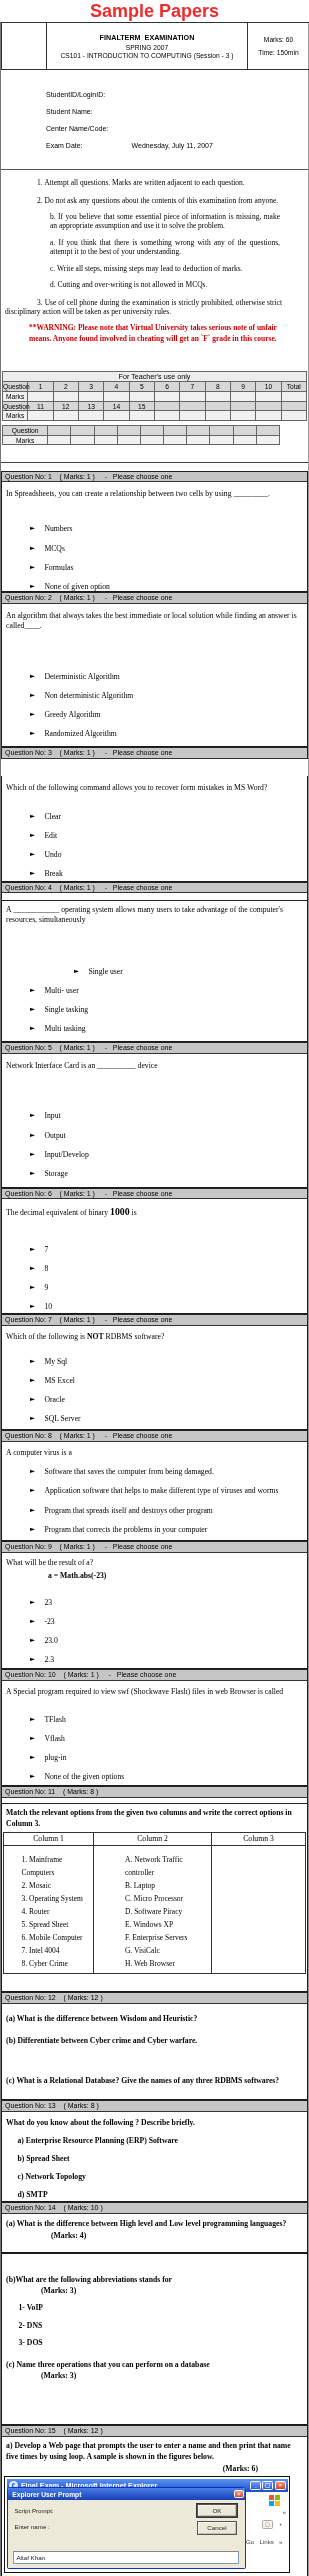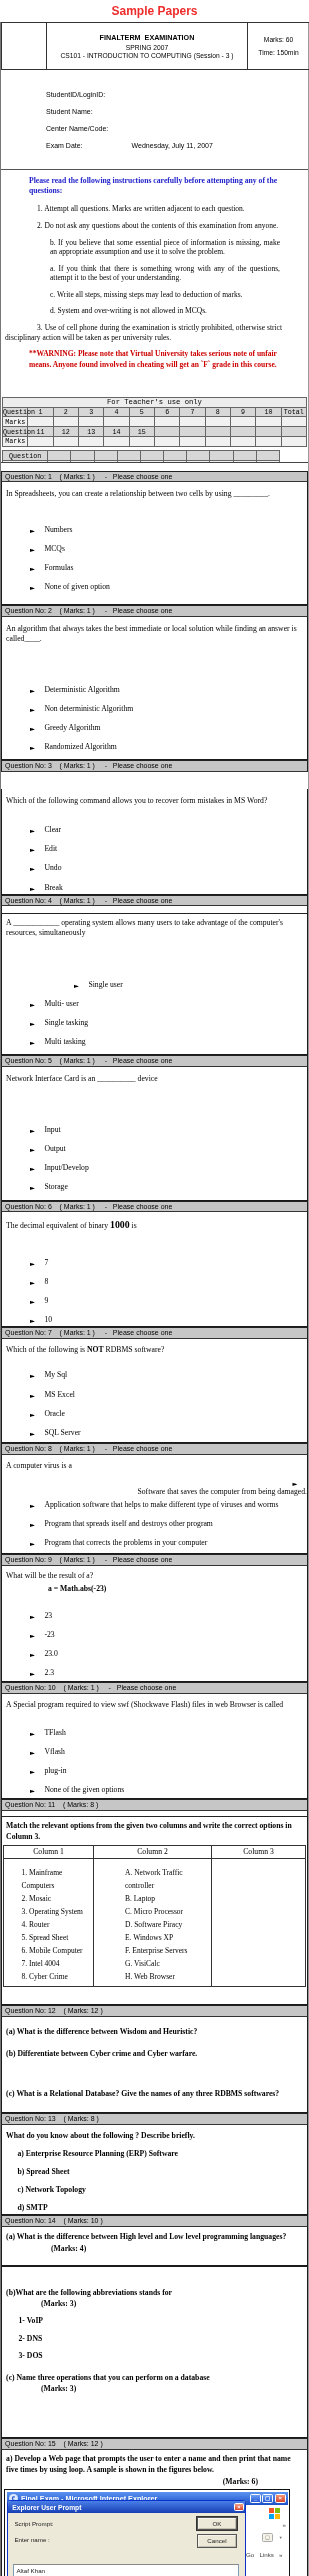--- a/index.html
+++ b/index.html
@@ -1,19 +1,19 @@
 <!DOCTYPE html>
 <html style="font-size:8.2px"><head>
 <meta charset="utf-8">
 <style>
   html,body{margin:0;padding:0;background:#fff;}
   body{width:309px;font-family:"Liberation Serif",serif;color:#000;}
   *{box-sizing:border-box;}
   .page{width:309px;height:2886px;overflow:hidden;position:relative;background:#fff;}
-  .title{height:22px;padding-top:2.1px;text-align:center;font-family:"Liberation Sans",sans-serif;font-weight:bold;font-size:12px;line-height:19.6px;color:#ee2c2c;}
+  .title{height:22px;padding-top:2.1px;text-align:center;font-family:"Liberation Sans",sans-serif;font-weight:bold;font-size:18px;line-height:19.6px;color:#ee2c2c;}
   .doc{border-left:0.5px solid #777;border-right:0.5px solid #999;width:309px;}
 
   
   .etab{border-collapse:collapse;width:308px;table-layout:fixed;height:43px;font-family:"Liberation Sans",sans-serif;}
   .etab td{border:0.5px solid #333;vertical-align:middle;padding:10px;}
   .e1{width:45px;}
   .e2{width:201px;text-align:center;}
   .e3{width:62px;text-align:center;font-size:6.7px;}
   .et1{font-weight:bold;font-size:7.2px;white-space:pre;}
   .et2{font-size:6.7px;margin-top:1.5px;}
@@ -25,46 +25,46 @@
   .student p{margin:0 0 10.3px 0;}
   .sval{margin-left:49px;}
 
   
   .instbox{height:294px;border-top:0.5px solid #555;border-bottom:1.5px solid #444;overflow:hidden;}
   .ihead{margin:6.2px 21.6px 0 28px;color:#2222cc;font-weight:bold;font-size:7.7px;line-height:9.8px;}
   .ip{margin:8.2px 26px 0 4.1px;font-size:7.5px;line-height:9.3px;text-align:justify;text-indent:32px;}
   .isub{margin:7.2px 28px 0 49px;font-size:7.5px;line-height:9.3px;text-align:justify;}
   .iwarn{margin:7.2px 26px 0 28px;color:#cc0000;font-weight:bold;font-size:7.5px;line-height:10.3px;}
   .ttwrap{margin-top:27px;}
-  .ttab{border-collapse:collapse;margin:0 1px;width:305px;table-layout:fixed;font-family:Liberation Mono, monospace;font-size:6.7px;text-align:center;padding-left:22px;}
+  .ttab{border-collapse:collapse;margin:0 1px;width:305px;table-layout:fixed;font-family:Liberation Sans, sans-serif;font-size:6.7px;text-align:center;padding-left:22px;}
   .ttab td{border:0.5px solid #666;height:9.8px;padding:0;}
   .ttl{background:#ededed;font-size:7.2px;}
   .qrow td{background:#d7d7d7;}
   .mrow td{background:#f1f1f1;}
   .minitab{margin-top:3.6px;width:278px;}
 
   .gap15{height:7.7px;}
 
   
   .qbar{height:11.3px;background:#c6c6c6;border:0.5px solid #222;border-bottom:1px solid #333;padding:1px 0 0 3.1px;font-family:"Liberation Sans",sans-serif;font-size:7px;}
   .qbar span{white-space:pre;}
   .qbar23{height:12px;}
   .strip{height:7.7px;border:0.5px solid #222;border-top:none;background:#fff;}
   .strip13{height:6.7px;}
   .qbody{border:1px solid #1b1b1b;border-top:none;background:#fff;overflow:hidden;}
   .qtext{margin:7.2px 6.2px 0 4.1px;font-size:7.7px;line-height:10.3px;}
   .qbig{font-weight:bold;font-size:9.8px;}
   .qbold{font-weight:bold;}
   .qcode{margin:3.1px 0 0 46px;font-weight:bold;font-size:7.7px;}
-  .opt{display:flex;align-items:flex-end;margin:9.8px 0 0 28px;height:9.3px;}
+  .opt{display:flex;align-items:flex-start;margin:9.8px 0 0 28px;height:9.3px;}
   .tri{width:14.4px;font-family:"DejaVu Sans",sans-serif;font-size:6.2px;}
   .olbl{font-size:7.7px;}
-  .g18{margin-top:9.3px;flex-direction:column;}.g28{margin-top:14.4px;}.g34{margin-top:17.5px;}.g36{margin-top:18.5px;}
+  .g18{margin-top:9.3px;}.g28{margin-top:14.4px;}.g34{margin-top:17.5px;}.g36{margin-top:18.5px;}
   .g48{margin-top:25px;}.g50{margin-top:26px;}.g78{margin-top:40px;}.g80{margin-top:41px;padding-left:44px;}
-  .q1b{height:123px;}.q2b{height:143px;}.q3b{height:106px;margin-top:17px;}.q4b{height:141px;}.q5b{height:134px;}
+  .q1b{height:110px;}.q2b{height:143px;}.q3b{height:106px;margin-top:17px;}.q4b{height:141px;}.q5b{height:134px;}
   .q6b{height:115px;}.q7b{height:104px;}.q8b{height:99px;}.q9b{height:116px;}.q10b{height:105px;}
   .q11b{height:188px;}.q12b{height:96px;}.q13b{height:90px;}.q14ab{height:39px;}.q14bb{height:172px;border-top:1px solid #1b1b1b;}.q15b{height:465px;}
 
   .bold15{font-weight:bold;font-size:7.7px;line-height:10.3px;}
   .q11intro{margin:4.1px 7.2px 0 4.1px;}
   .mtab{border-collapse:collapse;margin:3.1px 1px 0 1px;width:303px;table-layout:fixed;font-size:7.5px;}
   .mtab td{border:1px solid #333;vertical-align:top;}
   .mth{height:13.4px;text-align:center;font-size:7.7px;padding:1px;}
   .mcell{height:110px;padding:6.2px 2.1px 3.1px 17.5px;}
   .mcell div{line-height:13px;}
@@ -139,27 +139,26 @@
       </table>
 
     <div class="student">
       <p>StudentID/LoginID:</p>
       <p>Student Name:</p>
       <p>Center Name/Code:</p>
       <p><span>Exam Date:</span><span class="sval">Wednesday, July 11, 2007</span></p>
     </div>
 
     <div class="instbox">
-      <div class="ihead">Please read the following instructions carefully before attempting any of the questions:</div>
       <div class="ip">1.  Attempt all questions. Marks are written adjacent to each question.</div>
       <div class="ip">2.  Do not ask any questions about the contents of this examination from anyone.</div>
       <div class="isub">b.   If you believe that some essential piece of information is missing, make an appropriate assumption and use it to solve the problem.</div>
       <div class="isub">a.   If you think that there is something wrong with any of the questions, attempt it to the best of your understanding.</div>
       <div class="isub">c.   Write all steps, missing steps may lead to deduction of marks.</div>
-      <div class="isub">d.  System and over-writing is not allowed in MCQs.</div>
+      <div class="isub">d.  Cutting and over-writing is not allowed in MCQs.</div>
       <div class="ip">3. Use of cell phone during the examination is strictly prohibited, otherwise strict disciplinary action will be taken as per university rules.</div>
       <div class="iwarn">**WARNING: Please note that Virtual University takes serious note of unfair means. Anyone found involved in cheating will get an `F` grade in this course.</div>
 
       <div class="ttwrap">
         <table class="ttab">
           <tbody>
               <tr>
                 <td colspan="12" class="ttl">For Teacher's use only</td>
               </tr>
           <tr class="qrow">

